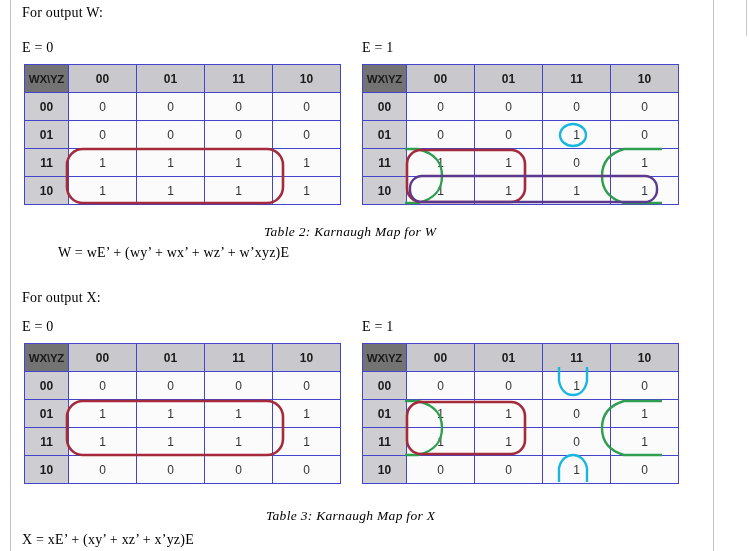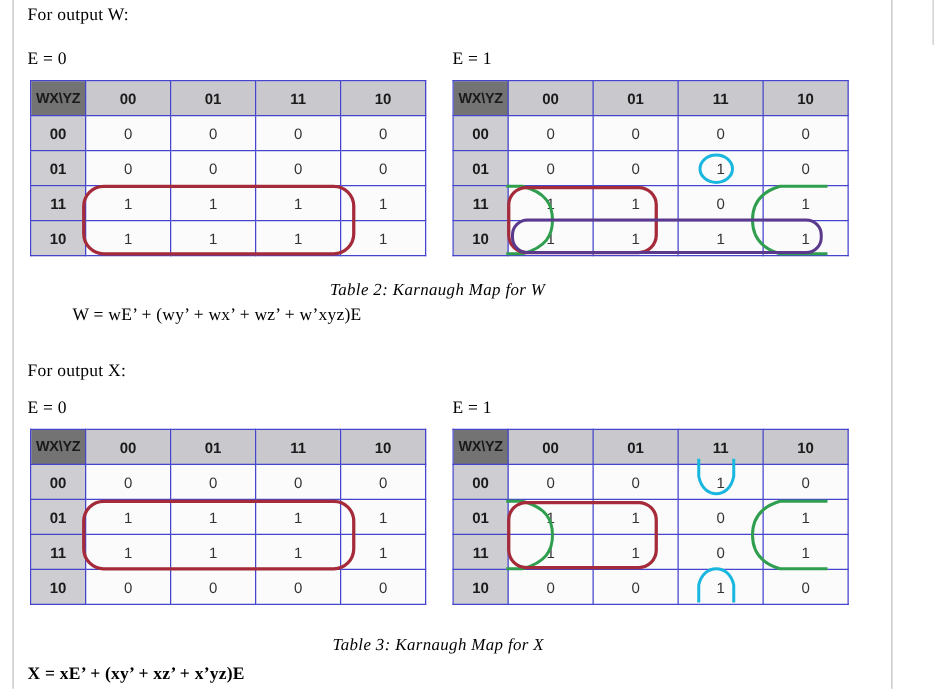--- a/index.html
+++ b/index.html
@@ -118,21 +118,21 @@
 <div class="abs body-text" style="left:22px; top:245px;margin-left:36px;">W = wE’ + (wy’ + wx’ + wz’ + w’xyz)E</div>
 
 <div class="abs body-text" style="left:22px; top:290px;">For output X:</div>
 
 <div class="abs body-text" style="left:22px; top:319px;">E = 0</div>
 
 <div class="abs body-text" style="left:362px; top:319px;">E = 1</div>
 
 <div class="abs caption-text" style="left:266px; top:508px;">Table 3: Karnaugh Map for X</div>
 
-<div class="abs body-text" style="left:22px; top:532px;font-weight:bold;">X = xE’ + (xy’ + xz’ + x’yz)E</div>
+<div class="abs body-text" style="left:22px; top:532px;">X = xE’ + (xy’ + xz’ + x’yz)E</div>
 
 <table class="kmap" style="left:24px; top:64px; width:304px;">
   <tbody>
       <tr>
     <td class="corner">WX\YZ</td>
     <td class="colhead">00</td>
     <td class="colhead">01</td>
     <td class="colhead">11</td>
     <td class="colhead">10</td>
   </tr>

